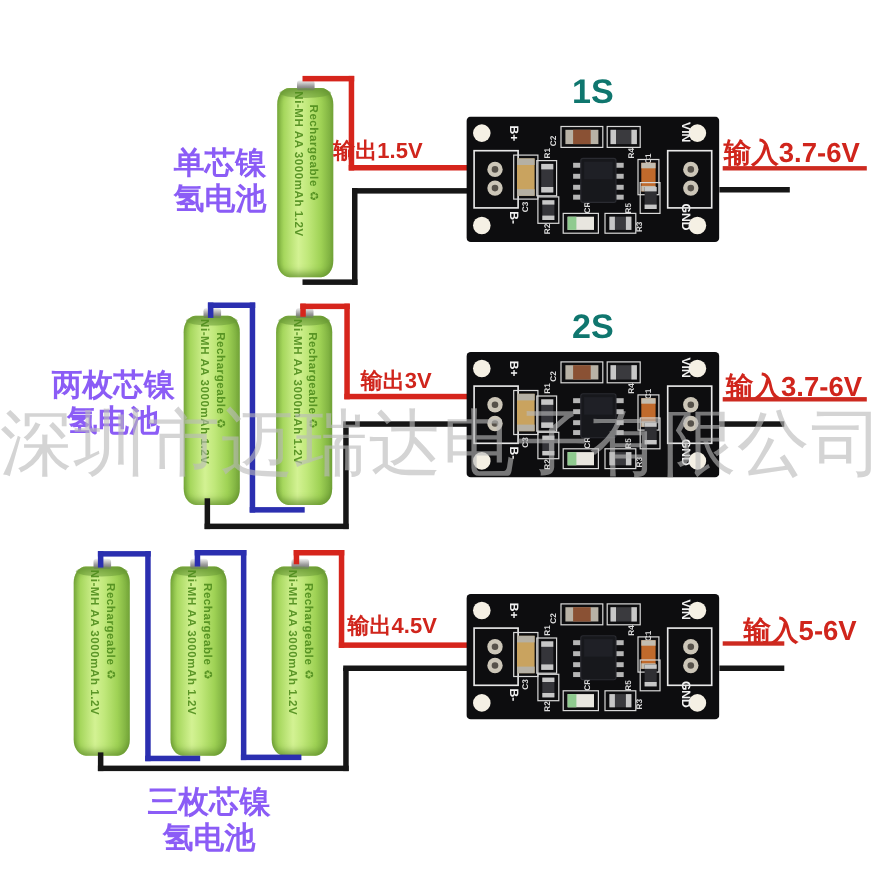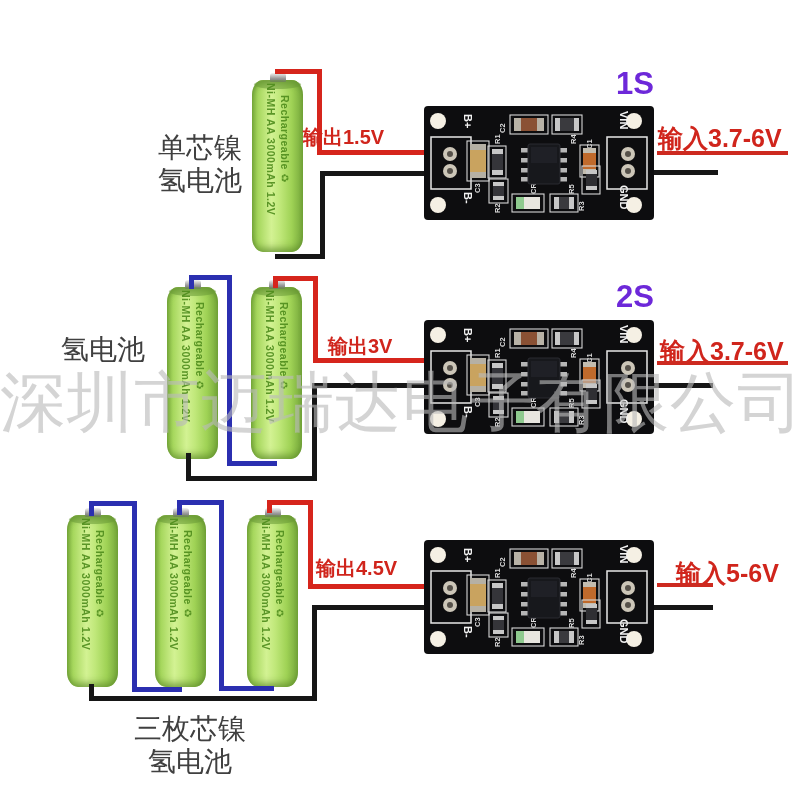--- a/index.html
+++ b/index.html
@@ -37,26 +37,26 @@
   .wire.red{background:#d6251c;}
   .wire.black{background:#161616;}
   .wire.blue{background:#2b2fb0;}
   
   .out-label,.in-label{
     position:absolute;color:#d0251c;font-weight:700;font-size:20px;white-space:nowrap;
   }
   .in-label{font-size:25px;}
   .red-underline{position:absolute;height:4px;background:#cd2a20;}
   .cell-label{
-    position:absolute;color:#404040;font-weight:400;font-size:28px;
+    position:absolute;color:#8b5cf6;font-weight:700;font-size:28px;
     line-height:33px;text-align:center;white-space:nowrap;
   }
   .cl-line{display:block;}
   .module-title{
-    position:absolute;color:#6d28d9;font-weight:700;font-size:31px;text-align:right;
+    position:absolute;color:#0f766e;font-weight:700;font-size:31px;text-align:center;
   }
   
   .module-slot{position:absolute;width:230px;height:114px;}
   .pcb-pad-label{font:700 11px "Liberation Sans","DejaVu Sans",sans-serif;fill:#f2f2f2;}
   .pcb-comp-label{font:600 7.5px "Liberation Sans","DejaVu Sans",sans-serif;fill:#dedede;}
   
   .watermark{
     position:absolute;left:0;top:364px;width:800px;text-align:center;
     font-size:66px;line-height:76px;color:rgba(186,186,186,.62);
     letter-spacing:1px;white-space:nowrap;pointer-events:none;z-index:60;
@@ -180,20 +180,21 @@
     <rect x="136" y="71" width="7" height="4.5" fill="#b5b5b5"></rect>
     <rect x="104" y="38" width="32" height="40" rx="2" fill="#17181c" stroke="#2a2b31" stroke-width="1"></rect>
     <rect x="107" y="41" width="26" height="16" fill="#1f2026"></rect>
   </svg>
 </div>
   <div class="in-label" style="left:658px;top:122px">输入3.7-6V</div>
   <div class="red-underline" style="left:657px;top:151px;width:131px"></div>
   <div class="wire black" style="left:654px;top:170px;width:64px;height:5px"></div>
 
   <div class="cell-label" style="left:33px;top:333px;width:140px">
+    <span class="cl-line">两枚芯镍</span>
     <span class="cl-line">氢电池</span>
   </div>
   <div class="battery-slot" style="left:167px;top:287px">
   <div class="battery">
     <div class="bat-nub"></div>
     <div class="bat-cap"></div>
     <div class="bat-text">
       <span class="bat-line sub"><span>Rechargeable</span>
          <span>♻</span></span>
       <span class="bat-line main">Ni-MH AA 3000mAh 1.2V</span>

